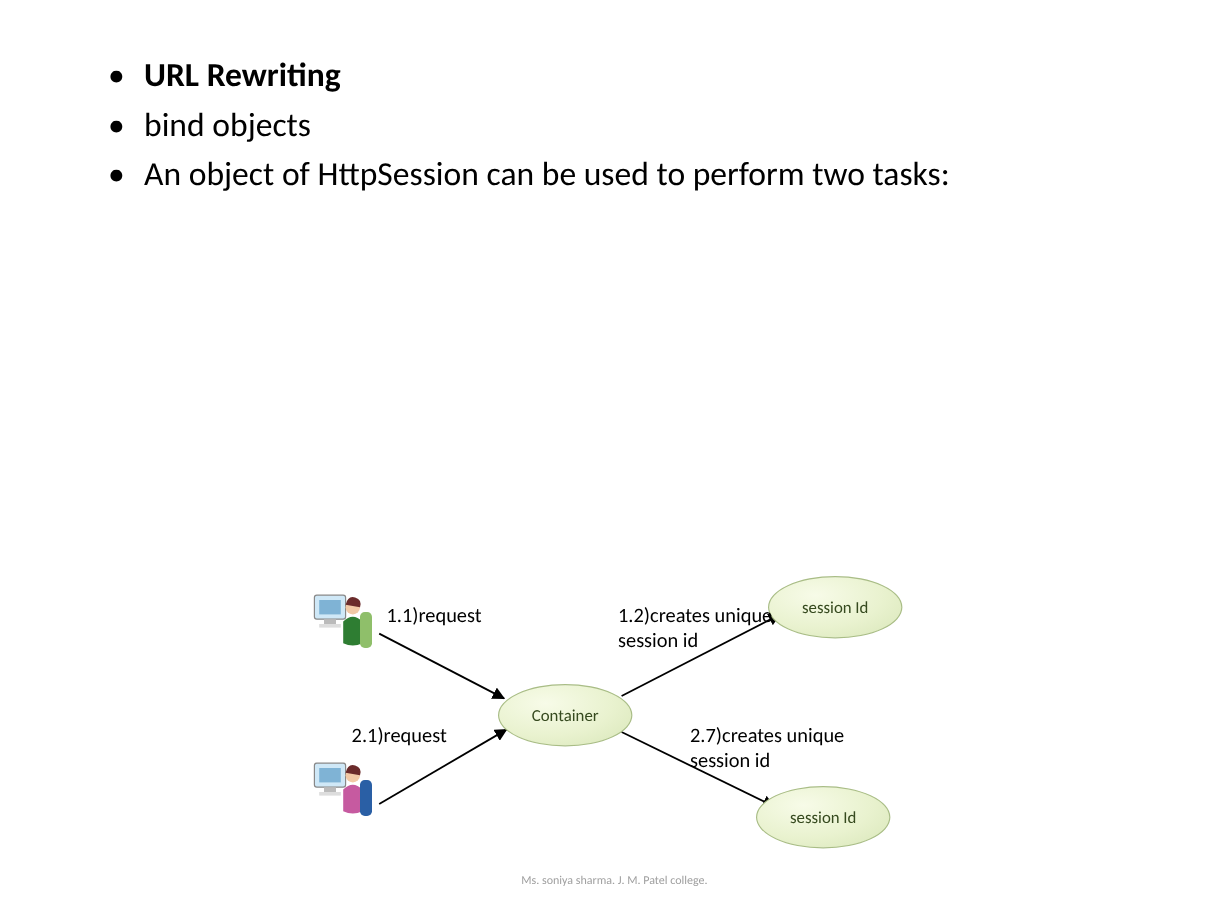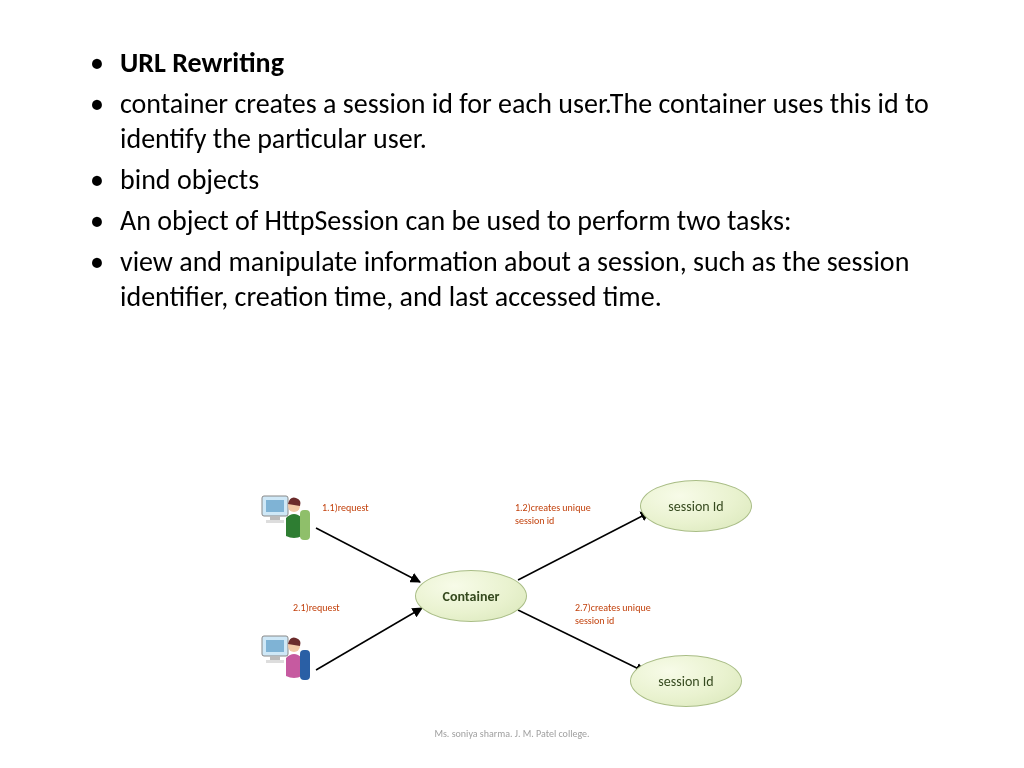--- a/index.html
+++ b/index.html
@@ -77,59 +77,57 @@
     align-items: center;
     justify-content: center;
     font-size: 14px;
     color: #364a1f;
   }
   .container-ell {
     left: 155px;
     top: 90px;
     width: 110px;
     height: 50px;
-    font-weight: 700;
+    font-weight: 400;
   }
   .sess-top {
     left: 380px;
     top: 0px;
     width: 110px;
     height: 50px;
   }
   .sess-bot {
     left: 370px;
     top: 175px;
     width: 110px;
     height: 50px;
   }
   .dlabel {
     position: absolute;
-    font-size: 10px;
-    color: #c2410c;
+    font-size: 17px;
+    color: #000000;
     line-height: 1.25;
     white-space: nowrap;
   }
   .user {
     position: absolute;
     width: 56px;
     height: 56px;
   }
   .user svg { display: block; }
 </style>
 </head>
 <body>
 
 <div class="slide">
 
   <ul class="bullets">
     <li><span class="bold">URL Rewriting</span></li>
-    <li><span>container creates a session id for each user.The container uses this id to identify the particular user.</span></li>
     <li><span>bind objects</span></li>
     <li><span>An object of HttpSession can be used to perform two tasks:</span></li>
-    <li><span>view and manipulate information about a session, such as the session identifier, creation time, and last accessed time.</span></li>
   </ul>
 
   <div class="diagram">
 
     <svg class="diag-svg" viewBox="0 0 510 230">
       <defs>
         <marker id="arr" viewBox="0 0 10 10" refX="9" refY="5" markerWidth="7" markerHeight="7" orient="auto-start-reverse">
           <path d="M 0 0 L 10 5 L 0 10 z" fill="#000"></path>
         </marker>
       </defs>

